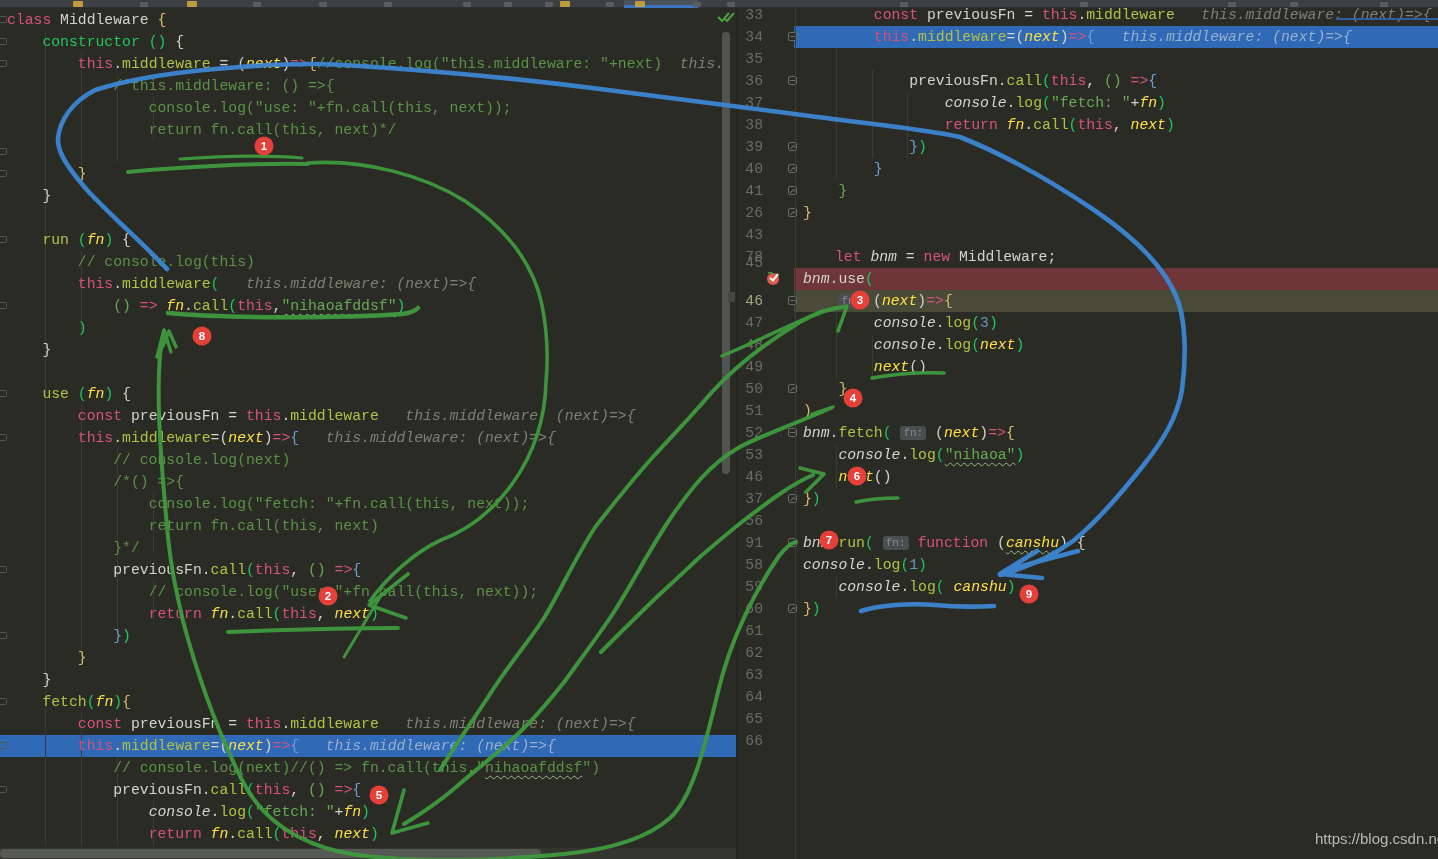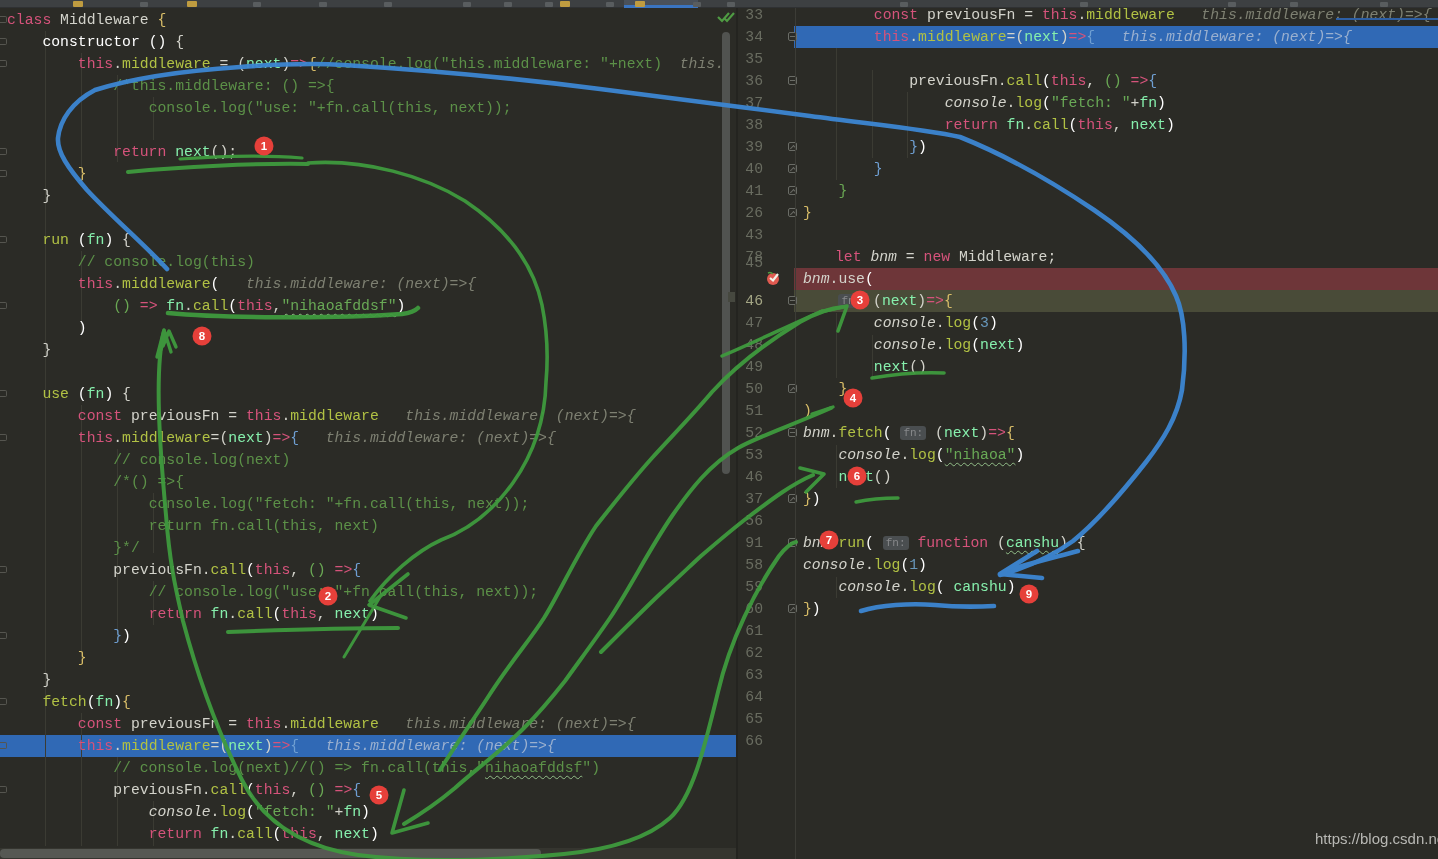--- a/index.html
+++ b/index.html
@@ -1,21 +1,21 @@
 <!DOCTYPE html>
 <html><head><meta charset="utf-8"><style>
 *{margin:0;padding:0;box-sizing:border-box}
 html,body{width:1438px;height:859px;overflow:hidden;background:#2b2b26}
 #page{position:relative;width:1438px;height:859px;background:#2b2b26;overflow:hidden}
 .L{position:absolute;white-space:pre;height:22px;font:14.75px/22px "Liberation Mono",monospace;color:#d3d3cb;letter-spacing:0}
 b{font-weight:normal}
 .k{color:#d5537b}
 .m{color:#b1c144}
-.f{color:#ffffff}
-.o{color:#86efac;}
+.f{color:#22c55e}
+.o{color:#fde047;font-style:italic}
 .c{color:#5c9148}
 .s{color:#69a956}
 .h{color:#7e8072;font-style:italic}
 .h2{color:#9ab0cf;font-style:italic}
 .i{font-style:italic}
 .n{color:#6897bb}
 .by{color:#d8bd68}
 .bb{color:#6f9fd2}
 .bg{color:#6aa854}
 .gp{color:#6aa854}
@@ -143,21 +143,21 @@
     <div class="lgi" style="top:565.5px"></div>
     <div class="lgi" style="top:631.5px"></div>
     <div class="lgi" style="top:697.5px"></div>
     <div class="lgi" style="top:741.5px"></div>
     <div class="lgi" style="top:785.5px"></div>
 <div class="L" style="top:8.5px;left:7px"><b class="k">class</b> Middleware <b class="by">{</b></div>
     <div class="L" style="top:30.5px;left:7px">    <b class="f">constructor</b> <b class="f">()</b> {</div>
     <div class="L" style="top:52.5px;left:7px">        <b class="k">this</b>.<b class="m">middleware</b> = (<b class="o">next</b>)<b class="k">=&gt;</b><b class="by">{</b><b class="c">//console.log("this.middleware: "+next)</b>  <b class="h">this.</b></div>
     <div class="L" style="top:74.5px;left:7px">            <b class="c">/*this.middleware: () =&gt;{</b></div>
     <div class="L" style="top:96.5px;left:7px">                <b class="c">console.log("use: "+fn.call(this, next));</b></div>
-    <div class="L" style="top:140.5px;left:7px">            <b class="k">return</b> <b class="o">next</b>();</div>
+    <div class="L" style="top:118.5px;left:7px">                <b class="c">return fn.call(this, next)*/</b></div>
     <div class="L" style="top:162.5px;left:7px">        <b class="by">}</b></div>
     <div class="L" style="top:184.5px;left:7px">    }</div>
     <div class="L" style="top:206.5px;left:7px"></div>
     <div class="L" style="top:228.5px;left:7px">    <b class="m">run</b> <b class="f">(</b><b class="o">fn</b><b class="f">)</b> {</div>
     <div class="L" style="top:250.5px;left:7px">        <b class="c">// console.log(this)</b></div>
     <div class="L" style="top:272.5px;left:7px">        <b class="k">this</b>.<b class="m">middleware</b><b class="f">(</b>   <b class="h">this.middleware: (next)=&gt;{</b></div>
     <div class="L" style="top:294.5px;left:7px">            <b class="gp">()</b> <b class="k">=&gt;</b> <b class="o">fn</b>.<b class="m">call</b><b class="f">(</b><b class="k">this</b>,<b class="s u">"nihaoafddsf"</b><b class="f">)</b></div>
     <div class="L" style="top:316.5px;left:7px">        <b class="f">)</b></div>
     <div class="L" style="top:338.5px;left:7px">    }</div>
     <div class="L" style="top:360.5px;left:7px"></div>

